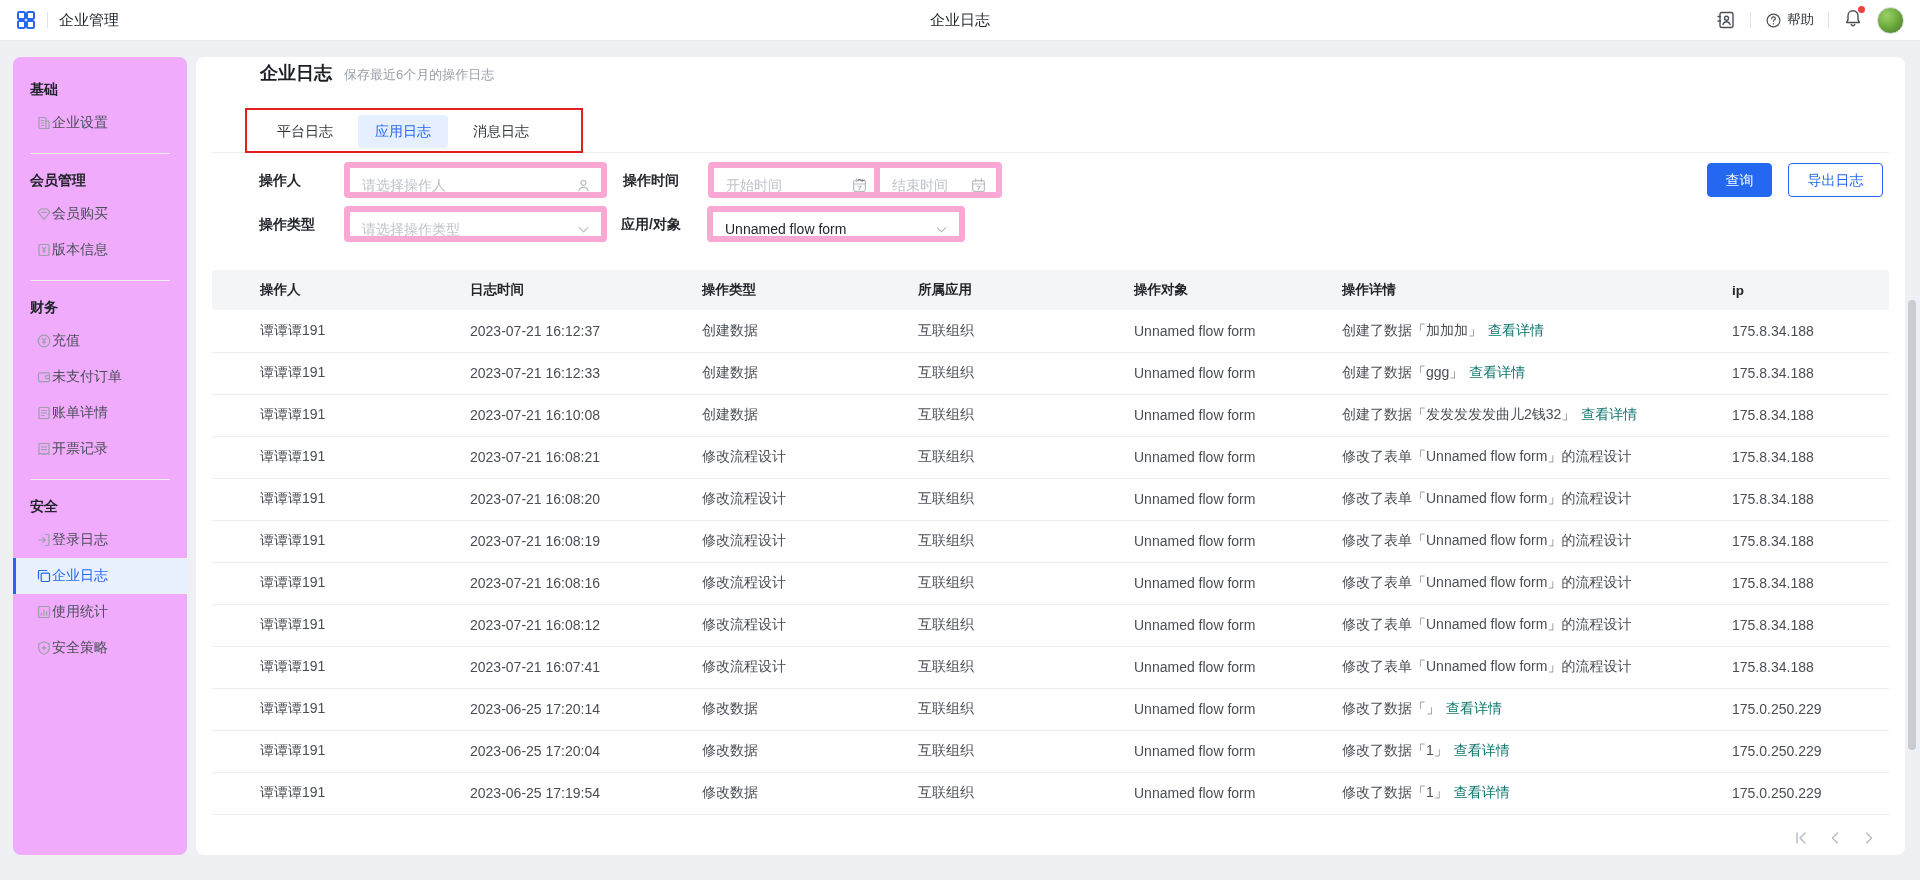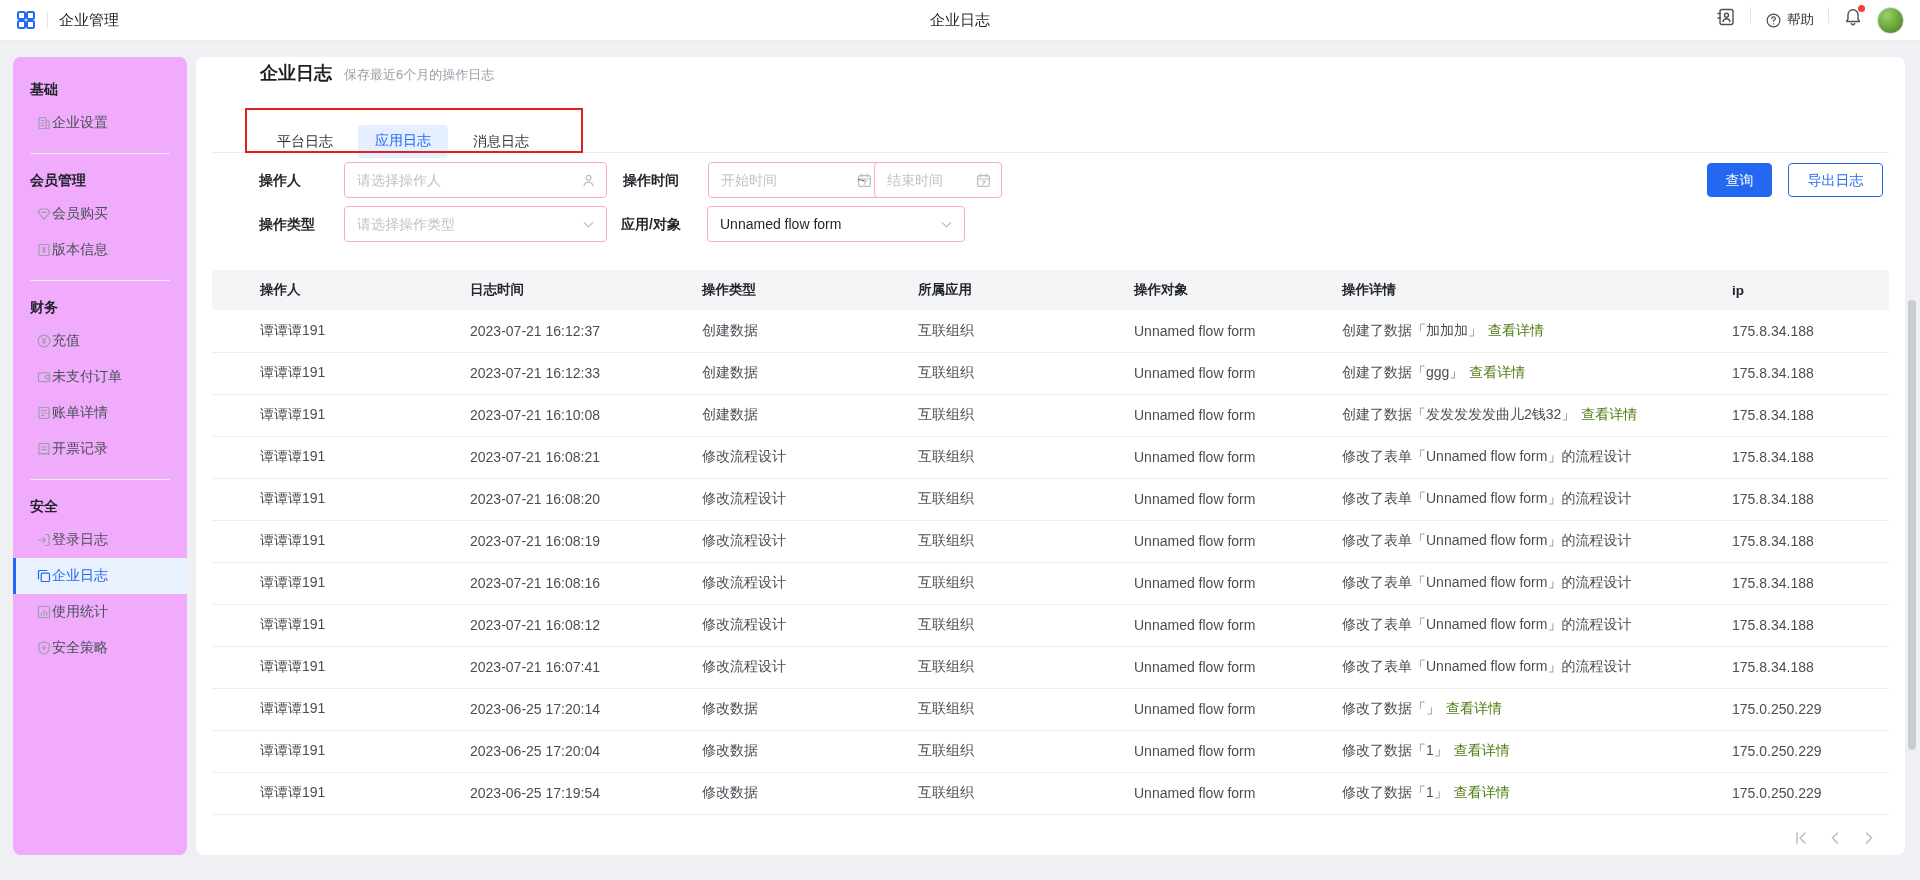--- a/index.html
+++ b/index.html
@@ -5,21 +5,21 @@
   * { margin:0; padding:0; box-sizing:border-box; }
   html,body { width:1920px; height:880px; background:#eef0f3; font-family:"Liberation Sans","DejaVu Sans",sans-serif; color:#272b30; overflow:hidden; }
 
   
   .topbar { position:relative; height:41px; background:#fff; border-bottom:1px solid #e8eaed; display:flex; align-items:center; padding:0 16px; }
   .topbar-left { display:flex; align-items:center; gap:11px; }
   .logo-grid { width:20px; height:20px; color:#2468f2; cursor:pointer; }
   .tb-divider { width:1px; height:16px; background:#e3e5e8; }
   .app-name { font-size:15px; color:#1f242b; }
   .topbar-center { position:absolute; left:0; right:0; text-align:center; font-size:15px; color:#1f242b; pointer-events:none; }
-  .topbar-right { margin-left:auto; display:flex; gap:14px; position:relative; z-index:2; }
+  .topbar-right { margin-left:auto; display:flex; align-items:center; gap:14px; position:relative; z-index:2; }
   .tb-icon { width:20px; height:20px; color:#4b5058; cursor:pointer; }
   .help-wrap { display:flex; align-items:center; gap:5px; cursor:pointer; }
   .help-wrap .tb-icon { width:17px; height:17px; }
   .help-label { font-size:13.5px; color:#33373d; }
   .bell-wrap { position:relative; cursor:pointer; }
   .bell-dot { position:absolute; top:-2px; right:-2px; width:7px; height:7px; border-radius:50%; background:#f53f3f; }
   .avatar { width:27px; height:27px; border-radius:50%; background:radial-gradient(circle at 35% 30%, #9cd06a 0%, #6fae3f 45%, #48762a 100%); border:1px solid #d8dadd; cursor:pointer; }
 
   
   .page { display:flex; margin:16px 15px 0 13px; gap:9px; height:798px; }
@@ -35,47 +35,47 @@
   .s-item.active .icon { color:#2468f2; }
   .s-item.active::before { content:""; position:absolute; left:0; top:0; bottom:0; width:3px; background:#2468f2; }
   .s-divider { height:1px; background:#edeef0; margin:12px 17px 0 17px; }
 
   
   .page-title-row { position:absolute; left:64px; top:4px; display:flex; align-items:baseline; gap:12px; }
   .page-title { font-size:18px; font-weight:bold; color:#1c1f24; }
   .page-subtitle { font-size:13px; color:#9aa0a8; }
 
   
-  .tabs { position:absolute; left:64px; top:68px; display:flex; gap:8px; }
+  .tabs { position:absolute; left:64px; top:58px; display:flex; gap:8px; }
   .tab { height:33px; line-height:33px; padding:0 17px; font-size:14px; color:#33373d; cursor:pointer; border-radius:4px; }
-  .tab.active { background:#e6efff; color:#2468f2;font-family:Liberation Mono, monospace; }
+  .tab.active { background:#e6efff; color:#2468f2; }
   .red-annotation { position:absolute; left:49px; top:51px; width:338px; height:45px; border:2px solid #e02020; pointer-events:none; z-index:3; }
   .tab-underline { position:absolute; left:16px; right:16px; top:95px; height:1px; background:#eaecef; }
 
   
   .f-label { position:absolute; font-size:14px; color:#24272c; font-weight:bold; line-height:36px; }
-  .f-input { position:absolute; height:36px; border:1px solid #f9a8d4; border-radius:4px; background:#fff; }
+  .f-input { position:absolute; height:36px; border:6px solid #f9a8d4; border-radius:4px; background:#fff; }
   .f-input input { width:100%; height:34px; border:none; outline:none; background:transparent; font-size:14px; color:#33373d; padding:0 30px 0 12px; font-family:inherit; }
   .f-input input::placeholder { color:#bfc3c9; }
   .f-input .right-icon { position:absolute; right:9px; top:9px; width:17px; height:17px; color:#b9bdc4; pointer-events:none; }
   .f-select-value { line-height:34px; font-size:14px; color:#24272c; padding:0 30px 0 12px; white-space:nowrap; overflow:hidden; }
   .tilde { position:absolute; font-size:14px; color:#6b7077; line-height:36px; }
   .btn { position:absolute; height:34px; border-radius:4px; font-size:14px; text-align:center; line-height:32px; cursor:pointer; }
   .btn-query { left:1511px; top:106px; width:65px; background:#2468f2; border:1px solid #2468f2; color:#fff; }
   .btn-export { left:1592px; top:106px; width:95px; background:#fff; border:1px solid #2468f2; color:#2468f2; }
 
   
   .table-wrap { position:absolute; left:16px; top:213px; width:1677px; }
   table { width:100%; border-collapse:collapse; table-layout:fixed; }
   thead th { background:#f4f5f7; height:40px; font-size:13.5px; font-weight:bold; color:#23262b; text-align:left; padding-left:16px; }
   thead th:first-child { padding-left:48px; border-top-left-radius:3px; border-bottom-left-radius:3px; }
   thead th:last-child { border-top-right-radius:3px; }
   tbody td { height:42px; font-size:14px; color:#4a4e54; padding-left:16px; border-bottom:1px solid #ebedf0; white-space:nowrap; overflow:hidden; }
   tbody td:first-child { padding-left:48px; }
-  .detail-link { color:#4d7c0f; text-decoration:none; margin-left:6px; cursor:pointer; }
+  .detail-link { color:#0f766e; text-decoration:none; margin-left:6px; cursor:pointer; }
 
   
   .pagination { position:absolute; left:1595px; top:771px; display:flex; gap:14px; }
   .pg-btn { width:20px; height:20px; color:#b9bdc4; cursor:pointer; }
 
   
   .scroll-thumb { position:fixed; left:1908px; top:300px; width:8px; height:450px; border-radius:4px; background:#c9ccd1; }
 </style>
 </head>
 <body>

